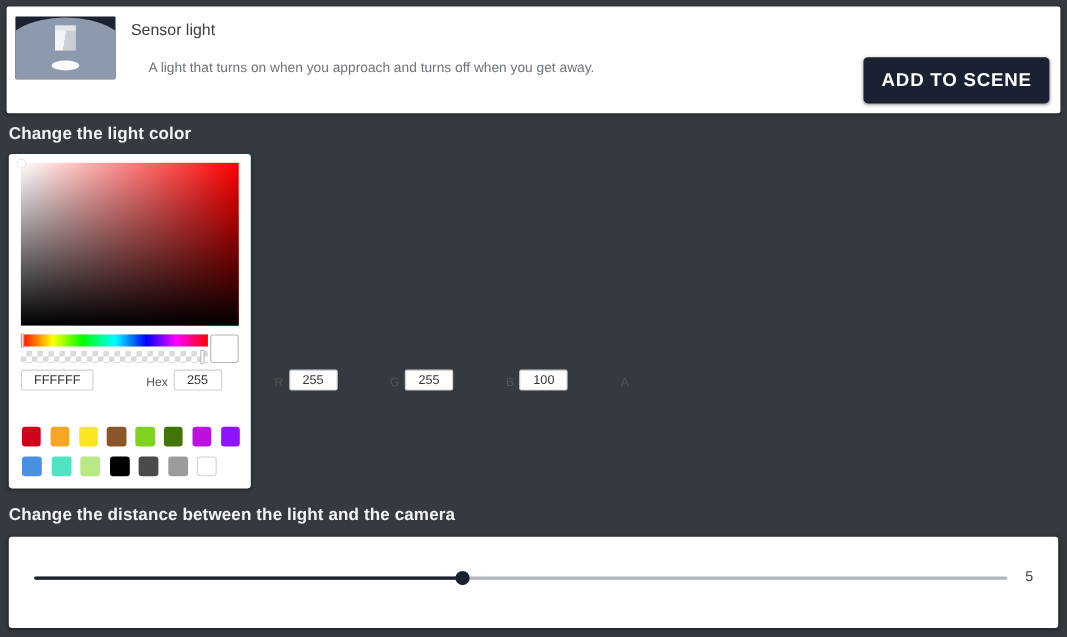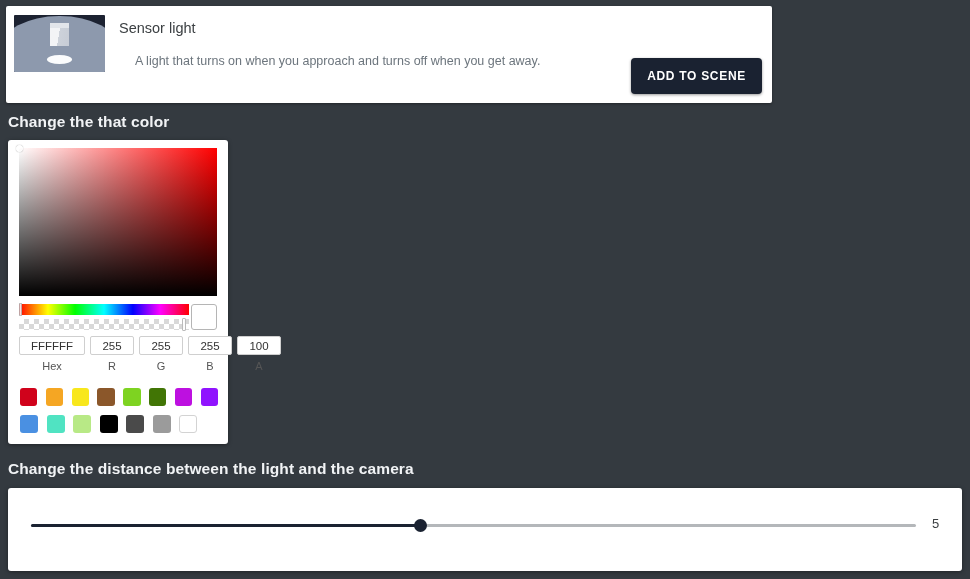--- a/index.html
+++ b/index.html
@@ -13,21 +13,21 @@
     font-family: "Liberation Sans", sans-serif;
     overflow: hidden;
     position: relative;
   }
 
   
   .item-card {
     position: absolute;
     left: 6px;
     top: 6px;
-    width: 766px;
+    width: 958px;
     height: 97px;
     background: #ffffff;
     border-radius: 2px;
     box-shadow: 0 1px 3px rgba(0,0,0,0.35);
     box-sizing: border-box;
   }
   .item-top {
     display: flex;
     align-items: flex-start;
     padding: 9px 0 0 8px;
@@ -95,21 +95,21 @@
     position: absolute;
     right: 10px;
     bottom: 9px;
   }
   .add-btn {
     background: #1a2231;
     color: #ffffff;
     border: none;
     border-radius: 4px;
     font-family: "Liberation Sans", sans-serif;
-    font-size: 12px;
+    font-size: 17px;
     font-weight: bold;
     letter-spacing: 0.7px;
     padding: 11px 16px;
     cursor: pointer;
     box-shadow: 0 1px 3px rgba(0,0,0,0.4);
   }
 
   
   .section-heading {
     position: absolute;
@@ -223,22 +223,23 @@
   .fields {
     position: absolute;
     left: 11px;
     top: 196px;
     width: 198px;
     display: flex;
     gap: 5px;
   }
   .field {
     display: flex;
-    flex-direction: column;
+    flex-direction: row;
     align-items: center;
+    gap: 48px;
   }
   .field input {
     font-family: "Liberation Sans", sans-serif;
     font-size: 11.5px;
     color: #333333;
     text-align: center;
     border: 1px solid #cfcfcf;
     border-radius: 2px;
     height: 19px;
     box-sizing: border-box;
@@ -348,21 +349,21 @@
     <div class="item-text">
       <div class="item-title">Sensor light</div>
       <div class="item-desc">A light that turns on when you approach and turns off when you get away.</div>
     </div>
   </div>
   <div class="add-btn-row">
     <button class="add-btn">ADD TO SCENE</button>
   </div>
 </div>
 
-<div class="section-heading" id="heading-color">Change the that color</div>
+<div class="section-heading" id="heading-color">Change the light color</div>
 
 <div class="picker-card">
   <div class="saturation">
     <div class="sat-pointer" style="left: 0%; top: 0%;"></div>
   </div>
 
   <div class="slider-row">
     <div class="sliders">
       <div class="hue-slider">
         <div class="hue-handle" style="left: 0%;"></div>

